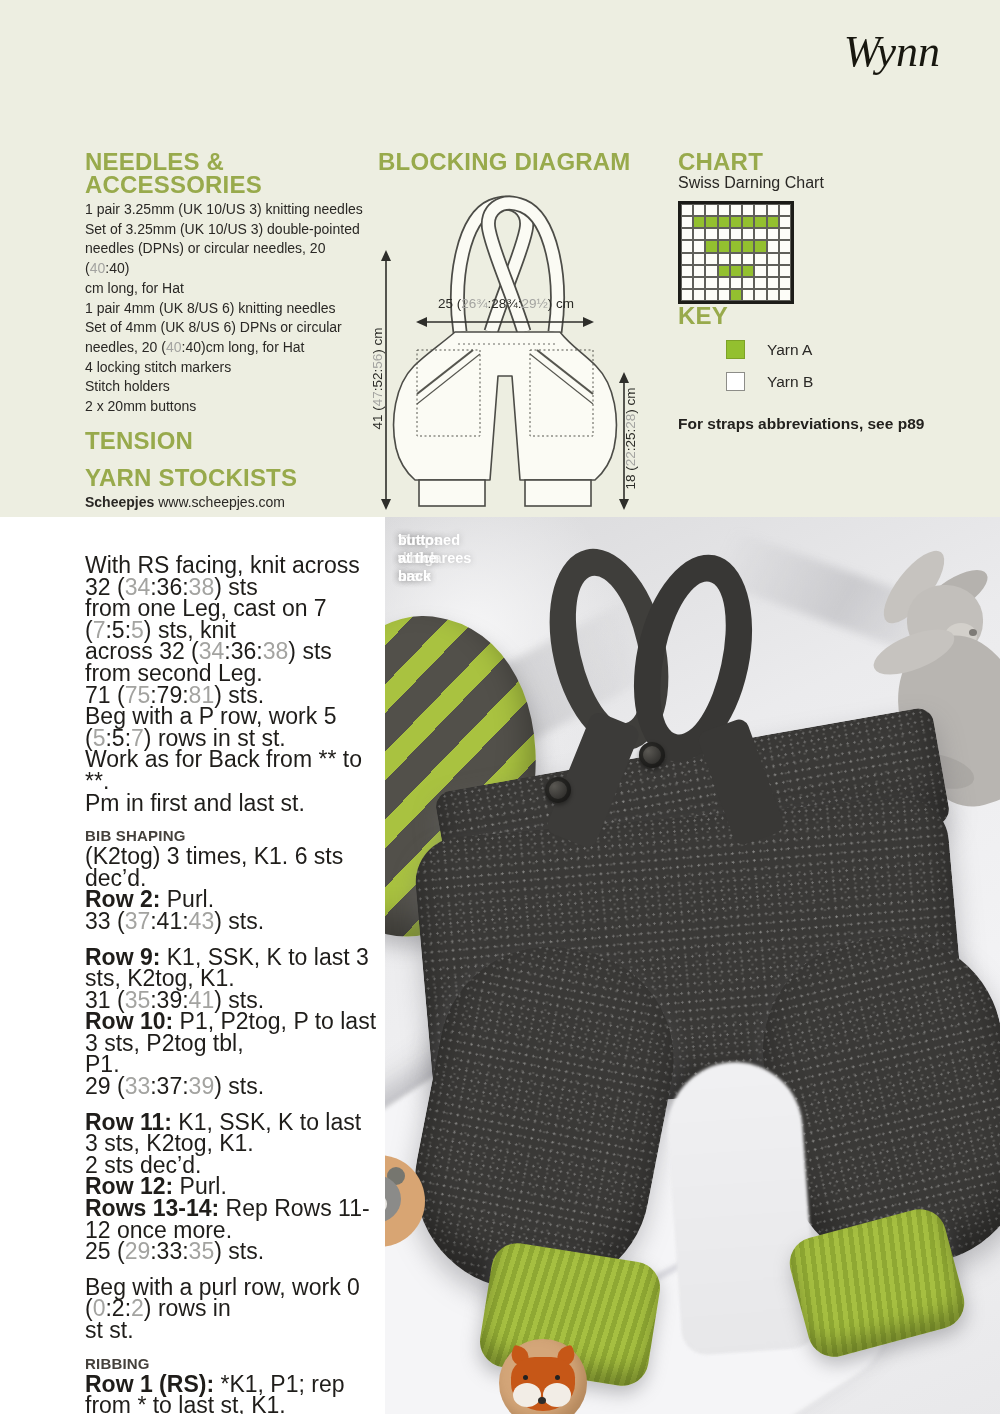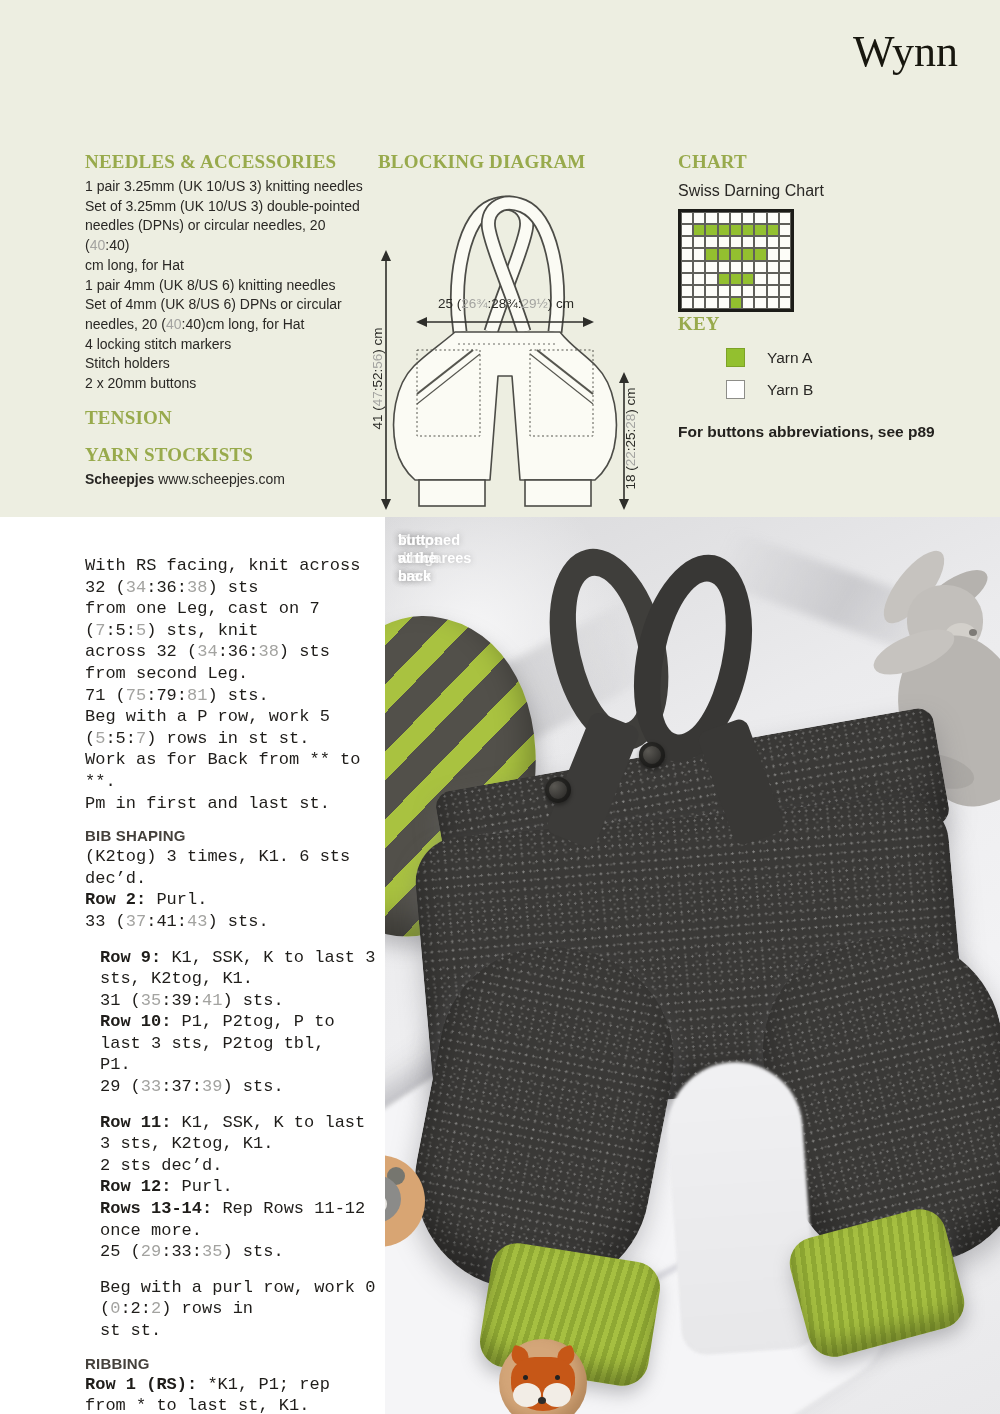--- a/index.html
+++ b/index.html
@@ -3,57 +3,57 @@
 <meta charset="utf-8">
 <style>
   html,body{margin:0;padding:0;}
   body{
     width:1000px;height:1414px;position:relative;background:#ffffff;
     font-family:"Liberation Sans",sans-serif;overflow:hidden;
     -webkit-font-smoothing:antialiased;
   }
   .cream-band{position:absolute;left:0;top:0;width:1000px;height:517px;background:#edeee1;}
   .page-title{
-    position:absolute;top:26px;right:42px;
-    font-family:"Liberation Serif",serif;font-size:44px;color:#18170f;margin-left:12px;
+    position:absolute;top:26px;right:60px;
+    font-family:"Liberation Serif",serif;font-style:italic;font-size:44px;color:#18170f;margin-left:12px;
   }
   
   .col{position:absolute;}
   .col-left{left:85px;top:150px;width:287px;}
   .col-mid-head{left:378px;top:150px;width:280px;}
   .col-right{left:678px;top:150px;width:290px;}
-  .green-head{font-weight:bold;font-size:19px;line-height:23px;color:#98aa4c;letter-spacing:.2px;font-family:Liberation Serif, serif;}
+  .green-head{font-weight:bold;font-size:24px;line-height:23px;color:#98aa4c;letter-spacing:.2px;}
   .sans-lines .tline{font-size:14px;line-height:19.7px;color:#2a2825;}
   .sans-lines{margin-top:4px;}
   .mt12{margin-top:12px;}
   .mt14{margin-top:14px;}
   .seg-g{color:#a3a3a0;}
   .seg-b{font-weight:bold;}
-  .sub-label{font-size:16px;line-height:20px;color:#2a2825;margin-top:8px;}
+  .sub-label{font-size:16px;line-height:20px;color:#2a2825;margin-top:0;}
   
   .chart-grid{display:grid;width:110px;height:97px;margin-top:8px;border:3px solid #1c1c18;background:#fdfdf8;}
   .chart-cell{border:0.5px solid #60605a;background:#fdfdf8;}
   .chart-cell.green{background:#93c02f;}
   
   .key-item{display:flex;align-items:center;margin-top:13px;padding-left:48px;}
   .swatch{width:17px;height:17px;display:inline-block;margin-right:22px;}
   .swatch-a{background:#93c02f;border:1px solid #7da227;}
   .swatch-b{background:#ffffff;border:1px solid #8d8d88;}
   .key-label{font-size:15.5px;color:#2a2825;}
   .abbrev{font-weight:bold;font-size:15.5px;color:#23211e;margin-top:24px;}
   
   .diagram-wrap{position:absolute;left:372px;top:182px;width:290px;height:335px;}
   .meas{position:absolute;font-size:13.5px;color:#2b2b27;white-space:nowrap;}
   .meas-width{left:16px;top:114px;width:236px;text-align:center;}
   .meas-height{left:-80px;top:189px;width:170px;text-align:center;transform:rotate(-90deg);}
   .meas-leg{left:188px;top:249px;width:140px;text-align:center;transform:rotate(-90deg);}
   
   .instructions{position:absolute;left:85px;top:555px;width:295px;}
-  .pblock .tline{font-family:Liberation Mono, monospace;font-size:17px;line-height:21.6px;color:#1f1d1a;}
-  .pblock.gap{margin-top:14px;margin-left:15px;}
+  .pblock .tline{font-family:Liberation Sans, sans-serif;font-size:23px;line-height:21.6px;color:#1f1d1a;}
+  .pblock.gap{margin-top:14px;}
   .subhead{font-weight:bold;font-size:15px;line-height:20px;color:#45413c;margin-top:12px;letter-spacing:.2px;}
   
   .photo{
     position:absolute;left:385px;top:517px;width:716px;height:897px;overflow:hidden;
     background:linear-gradient(155deg,#d9d9db 0%,#ebebed 30%,#f3f3f5 62%,#e7e7e9 100%);
   }
   .photo *{position:absolute;}
   .knit{
     background-color:#3a3937;
     background-image:
@@ -221,21 +221,21 @@
     </div>
   <div class="green-head" style="">KEY</div>
   <div class="key-item">
     <span class="swatch swatch-a"></span>
     <span class="key-label">Yarn A</span>
   </div>
   <div class="key-item">
     <span class="swatch swatch-b"></span>
     <span class="key-label">Yarn B</span>
   </div>
-  <div class="abbrev">For buttons abbreviations, see p89</div>
+  <div class="abbrev">For straps abbreviations, see p89</div>
 </div>
 
 <div class="instructions">
     <div class="pblock">
       <div class="tline"><span>With RS facing, knit across 32 (</span><span class="seg-g">34</span><span>:36:</span><span class="seg-g">38</span><span>) sts</span></div>
       <div class="tline"><span>from one Leg, cast on 7 (</span><span class="seg-g">7</span><span>:5:</span><span class="seg-g">5</span><span>) sts, knit</span></div>
       <div class="tline"><span>across 32 (</span><span class="seg-g">34</span><span>:36:</span><span class="seg-g">38</span><span>) sts from second Leg.</span></div>
       <div class="tline"><span>71 (</span><span class="seg-g">75</span><span>:79:</span><span class="seg-g">81</span><span>) sts.</span></div>
       <div class="tline"><span>Beg with a P row, work 5 (</span><span class="seg-g">5</span><span>:5:</span><span class="seg-g">7</span><span>) rows in st st.</span></div>
       <div class="tline"><span>Work as for Back from ** to **.</span></div>

